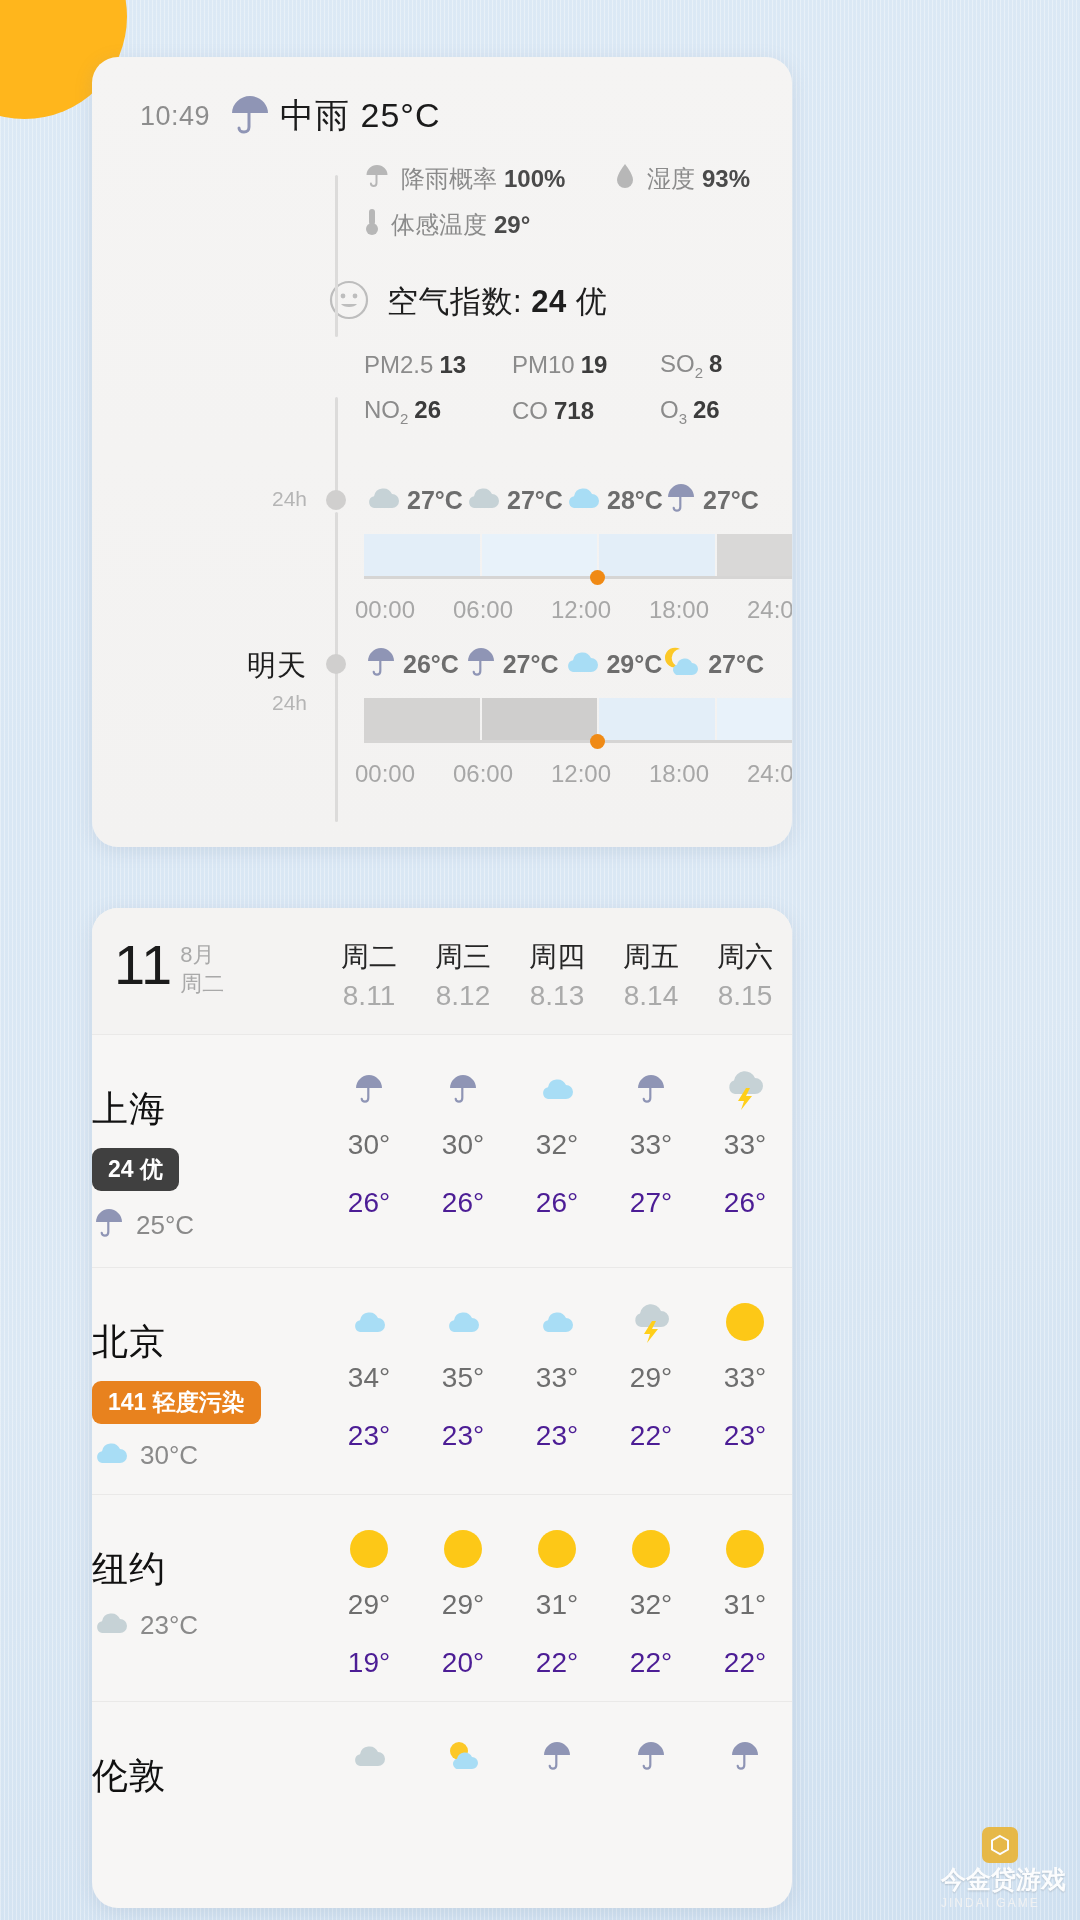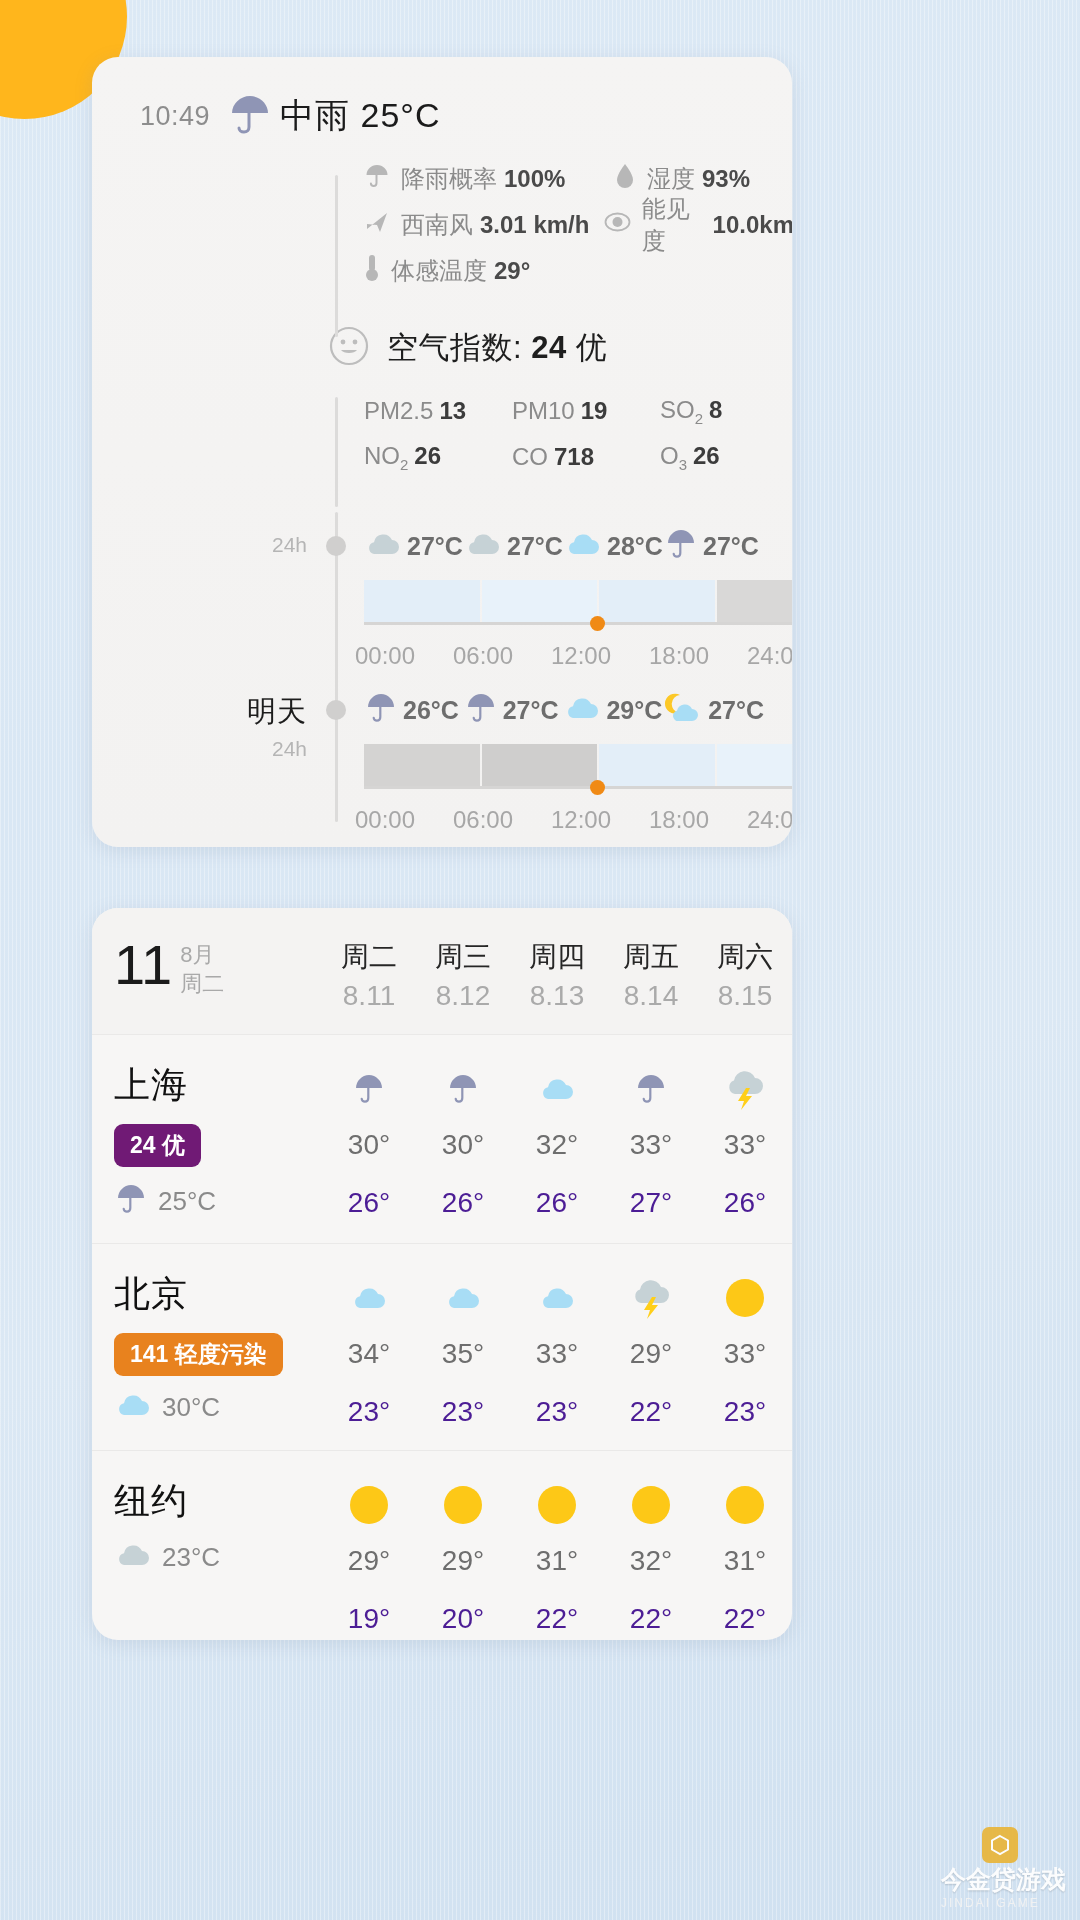--- a/index.html
+++ b/index.html
@@ -48,32 +48,32 @@
   .hour-cells{position:absolute;left:272px;top:4px;width:400px;display:flex;}
   .hcell{width:118px;display:flex;align-items:center;}
   .hcell .ht{font-size:25px;color:#6d6d6d;font-weight:700;margin-left:5px;}
   .bars{position:absolute;left:272px;top:58px;width:470px;height:42px;display:flex;}
   .bar{flex:1;margin-right:2px;}
   .baseline{position:absolute;left:272px;top:100px;width:470px;height:3px;background:#d6d5d4;}
   .nowdot{position:absolute;width:15px;height:15px;border-radius:50%;background:#f08a15;top:94px;}
   .ticks{position:absolute;left:263px;top:120px;width:490px;display:flex;}
   .tick{width:98px;font-size:24px;color:#a7a7a7;text-align:left;}
   
-  #bottom-card{left:92px;top:908px;width:700px;height:732px;overflow:hidden;background:#f7f6f5;}
+  #bottom-card{left:92px;top:908px;width:700px;height:1000px;overflow:hidden;background:#f7f6f5;}
   .bc-head{display:flex;align-items:flex-start;padding:30px 0 22px 0;background:#f4f3f2;}
   .bc-date{width:230px;display:flex;align-items:flex-start;padding-left:22px;box-sizing:border-box;}
   .bc-day-num{font-size:56px;color:#1b1b1b;line-height:.95;font-weight:500;}
   .bc-date-sub{margin-left:8px;margin-top:2px;}
   .bc-date-sub div{font-size:22px;color:#a9a9a9;line-height:1.32;}
   .bc-cols{display:flex;flex:1;}
   .bc-col{flex:1;text-align:center;}
   .bc-col .w{font-size:28px;color:#262626;}
   .bc-col .d{font-size:28px;color:#aaa;margin-top:4px;text-align:center;}
   .city-row{display:flex;padding:26px 0 22px 0;border-top:1px solid #eae9e8;}
-  .city-left{width:230px;padding-left:22px;box-sizing:border-box;}
+  .city-left{width:230px;box-sizing:border-box;margin-top:24px;}
   .city-name{font-size:36px;color:#111;font-weight:500;letter-spacing:1px;}
   .badge{display:inline-block;margin-top:14px;padding:6px 16px;border-radius:9px;
     font-size:23px;color:#fff;font-weight:600;}
   .city-now{display:flex;align-items:center;margin-top:14px;}
   .city-now .t{font-size:26px;color:#8a8a8a;margin-left:10px;}
   .city-cols{display:flex;flex:1;}
   .ccol{flex:1;display:flex;flex-direction:column;align-items:center;}
   .ccol .ic{height:56px;display:flex;align-items:center;}
   .ccol .hi{font-size:28px;color:#6e6e6e;margin-top:12px;}
   .ccol .lo{font-size:28px;color:#4c1d95;margin-top:26px;}
@@ -124,41 +124,20 @@
               <path d="M11 2C11 2 3 12 3 18a8 8 0 0016 0c0-6-8-16-8-16z" fill="#b7b7b7"></path>
             </svg>
         </span>
         <span class="dlabel">湿度</span>
         <span class="dv">93%</span>
       </span>
     </div>
     <div class="detail-row">
       <span class="detail-item di-a">
         <span>
-          <svg width="26" height="26" viewBox="0 0 26 26">
-              <path d="M3 20L23 4l-7 19-3-7-10-1z" fill="#b7b7b7"></path>
-            </svg>
-        </span>
-        <span class="dlabel">西南风</span>
-        <span class="dv">3.01 km/h</span>
-      </span>
-      <span class="detail-item">
-        <span>
-          <svg width="27" height="22" viewBox="0 0 27 22">
-              <ellipse cx="13.5" cy="11" rx="12" ry="8.5" fill="none" stroke="#b7b7b7" stroke-width="1.8"></ellipse>
-              <circle cx="13.5" cy="11" r="5" fill="#b7b7b7"></circle>
-            </svg>
-        </span>
-        <span class="dlabel">能见度</span>
-        <span class="dv">10.0km</span>
-      </span>
-    </div>
-    <div class="detail-row">
-      <span class="detail-item di-a">
-        <span>
           <svg width="16" height="30" viewBox="0 0 16 30">
               <rect x="5" y="2" width="6" height="16" rx="3" fill="#b7b7b7"></rect>
               <circle cx="8" cy="22" r="6" fill="#b7b7b7"></circle>
             </svg>
         </span>
         <span class="dlabel">体感温度</span>
         <span class="dv">29°</span>
       </span>
     </div>
   </div>
@@ -325,21 +304,21 @@
           <div class="d">8.14</div>
         </div>
         <div class="bc-col">
           <div class="w">周六</div>
           <div class="d">8.15</div>
         </div>
       </div>
   </div>
   <div id="city-rows">
       <div class="city-row">
-        <div class="city-left"><div class="city-name">上海</div><span class="badge" style="background:#701a75">24 优</span><div class="city-now">
+        <div class="city-left"><div class="city-name">上海</div><span class="badge" style="background:#404040">24 优</span><div class="city-now">
             <span><svg width="34" height="36" viewBox="0 0 34 36">
                 <path d="M17 4C10 4 4 10 4 17h26C30 10 24 4 17 4z" fill="#8f95b5"></path>
                 <path d="M16.3 17v10c0 2.2-1.5 3.6-3.4 3.6-1.8 0-3.2-1.2-3.2-2.8" stroke="#8f95b5" stroke-width="2.2" fill="none" stroke-linecap="round"></path>
               </svg></span>
             <span class="t">25°C</span>
           </div></div>
         <div class="city-cols">
           <div class="ccol">
             <span class="ic">
               <svg width="34" height="36" viewBox="0 0 34 36">

